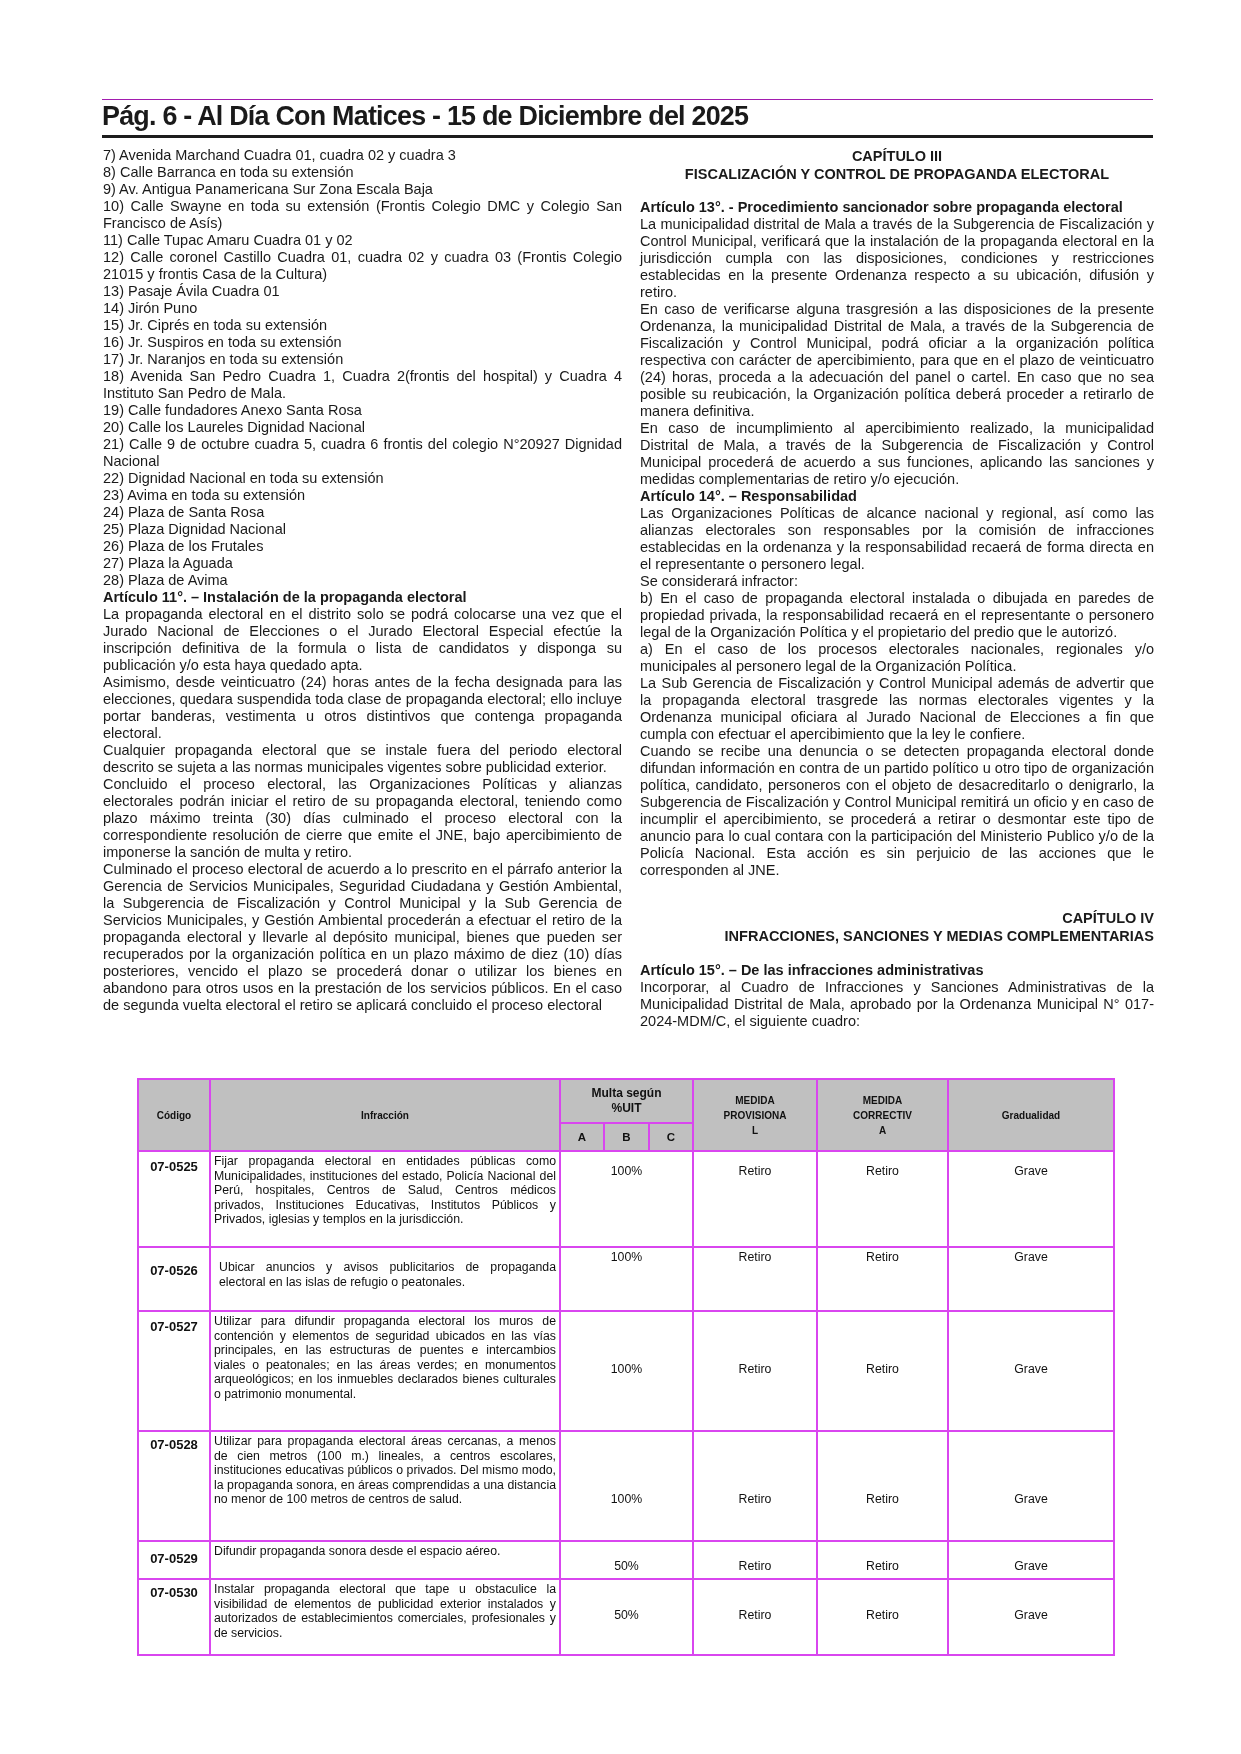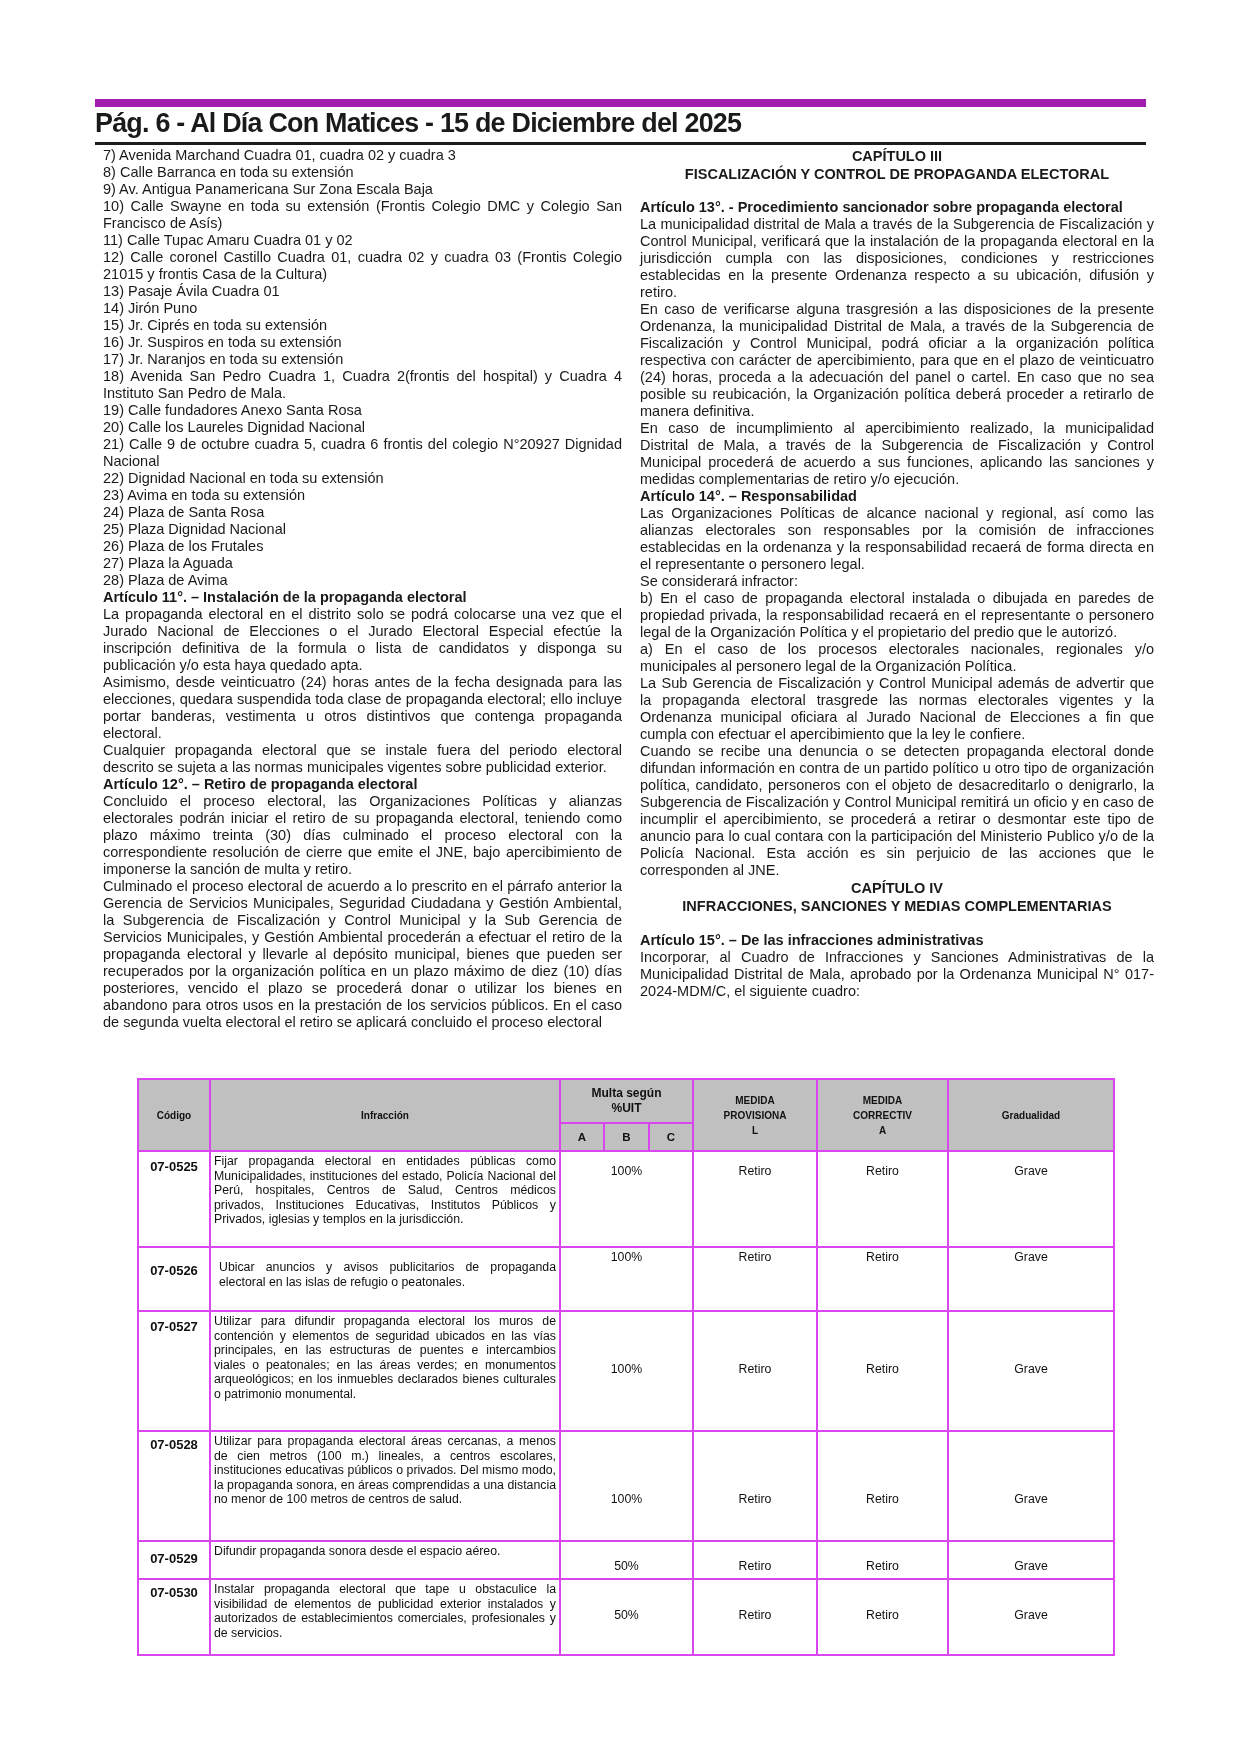--- a/index.html
+++ b/index.html
@@ -6,22 +6,22 @@
   .page{
     position:relative;
     width:1241px;height:1754px;
     background:#ffffff;
     font-family:"Liberation Sans", sans-serif;
     color:#1a1a1a;
     overflow:hidden;
   }
   
   .masthead{
-    position:absolute;left:95px;top:99px;width:1051px;
-    border-top:8px solid #a21caf;
+    position:absolute;left:102px;top:99px;width:1051px;
+    border-top:1px solid #a21caf;
     border-bottom:3px solid #1c1c1c;
   }
   .masthead-title{
     font-weight:bold;font-size:28px;line-height:30px;
     letter-spacing:-0.8px;
     padding:1px 0 4px 0;
     transform:scaleX(0.96);transform-origin:left center;
     white-space:nowrap;
   }
   
@@ -29,21 +29,21 @@
     position:absolute;left:103px;top:147px;width:1051px;
     display:flex;gap:18px;
   }
   .col{font-size:14.5px;line-height:17px;}
   .col-left{width:519px;}
   .col-right{width:514px;}
   .col p{margin:0;text-align:justify;}
   .col p.li{text-align:justify;}
   .art-h{font-weight:bold;margin-top:17px;text-align:left !important;}
   .chapter{text-align:center;font-weight:bold;margin-bottom:16px;}
-  .chapter.ch4{}
+  .chapter.ch4{margin-top:30px;text-align:right;}
   .chapter div{line-height:18px;}
   
   .tbl{
     position:absolute;left:137px;top:1078px;
     border-collapse:collapse;table-layout:fixed;width:976px;
     font-size:12.3px;line-height:14.6px;color:#111;
   }
   .tbl th,.tbl td{border:2px solid #d946ef;overflow:hidden;}
   .tbl th{
     background:#c0c0c0;
@@ -101,21 +101,20 @@
         <p class="li">26) Plaza de los Frutales</p>
         <p class="li">27) Plaza la Aguada</p>
         <p class="li">28) Plaza de Avima</p>
       </div>
 
       <p class="art-h">Artículo 11°. – Instalación de la propaganda electoral</p>
       <p>La propaganda electoral en el distrito solo se podrá colocarse una vez que el Jurado Nacional de Elecciones o el Jurado Electoral Especial efectúe la inscripción definitiva de la formula o lista de candidatos y disponga su publicación y/o esta haya quedado apta.</p>
       <p>Asimismo, desde veinticuatro (24) horas antes de la fecha designada para las elecciones, quedara suspendida toda clase de propaganda electoral; ello incluye portar banderas, vestimenta u otros distintivos que contenga propaganda electoral.</p>
       <p>Cualquier propaganda electoral que se instale fuera del periodo electoral descrito se sujeta a las normas municipales vigentes sobre publicidad exterior.</p>
 
-      <p class="art-h">Artículo 12°. – Retiro de propaganda electoral</p>
       <p>Concluido el proceso electoral, las Organizaciones Políticas y alianzas electorales podrán iniciar el retiro de su propaganda electoral, teniendo como plazo máximo treinta (30) días culminado el proceso electoral con la correspondiente resolución de cierre que emite el JNE, bajo apercibimiento de imponerse la sanción de multa y retiro.</p>
       <p>Culminado el proceso electoral de acuerdo a lo prescrito en el párrafo anterior la Gerencia de Servicios Municipales, Seguridad Ciudadana y Gestión Ambiental, la Subgerencia de Fiscalización y Control Municipal y la Sub Gerencia de Servicios Municipales, y Gestión Ambiental procederán a efectuar el retiro de la propaganda electoral y llevarle al depósito municipal, bienes que pueden ser recuperados por la organización política en un plazo máximo de diez (10) días posteriores, vencido el plazo se procederá donar o utilizar los bienes en abandono para otros usos en la prestación de los servicios públicos. En el caso de segunda vuelta electoral el retiro se aplicará concluido el proceso electoral</p>
     </div>
 
     <div class="col col-right">
       <div class="chapter">
         <div>CAPÍTULO III</div>
         <div>FISCALIZACIÓN Y CONTROL DE PROPAGANDA ELECTORAL</div>
       </div>
 

